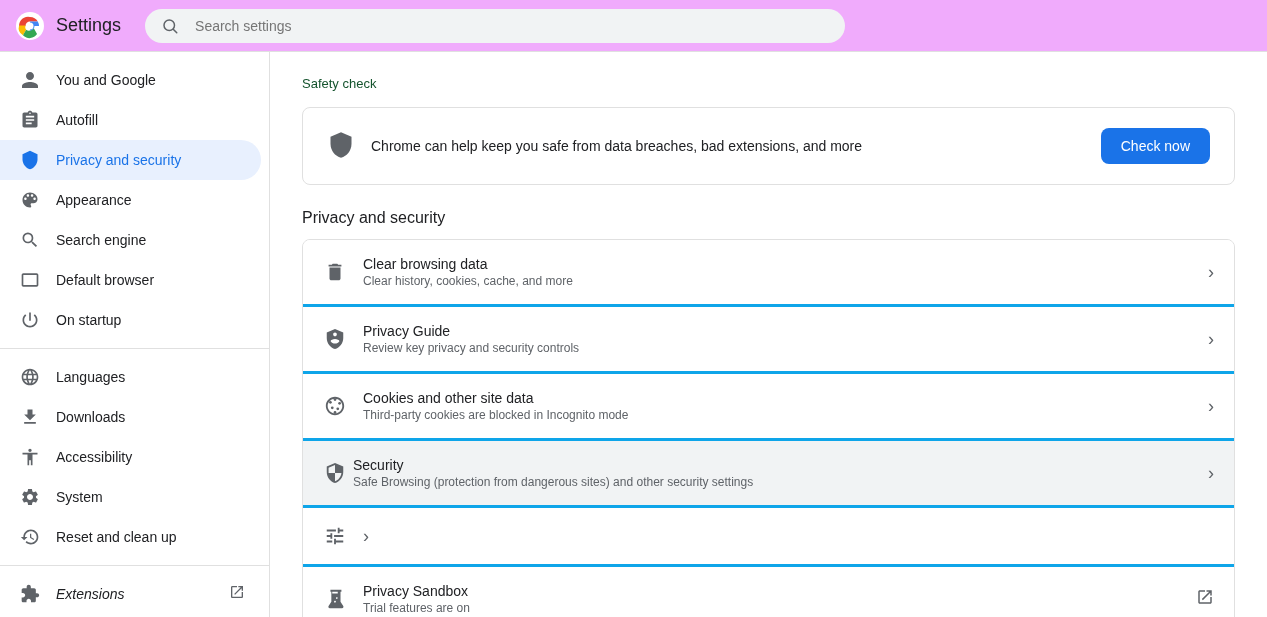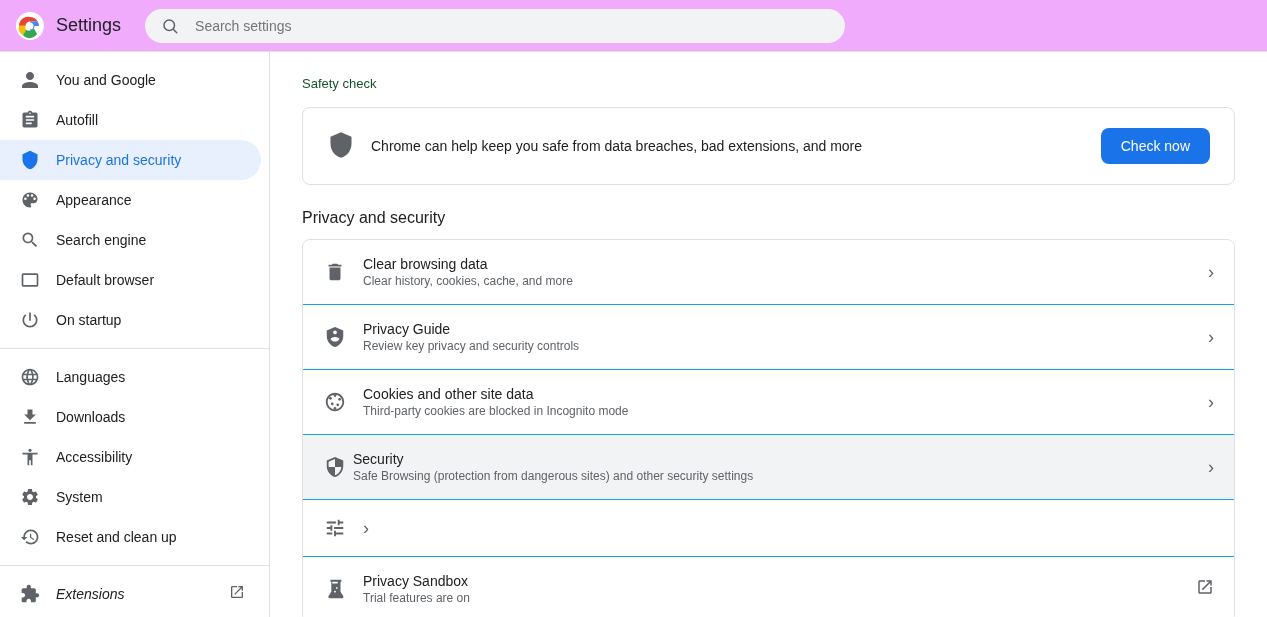--- a/index.html
+++ b/index.html
@@ -168,21 +168,21 @@
 
     .settings-list {
       border: 1px solid #e0e0e0;
       border-radius: 8px;
       overflow: hidden;
     }
     .settings-item {
       display: flex;
       align-items: center;
       padding: 16px 20px;
-      border-bottom: 1px solid #0ea5e9;
+      border-bottom: 3px solid #0ea5e9;
       cursor: pointer;
       background: #fff;
       gap: 16px;
       transition: background 0.1s;
     }
     .settings-item:last-child {
       border-bottom: none;
     }
     .settings-item.highlighted {
       background: #f1f3f4;

